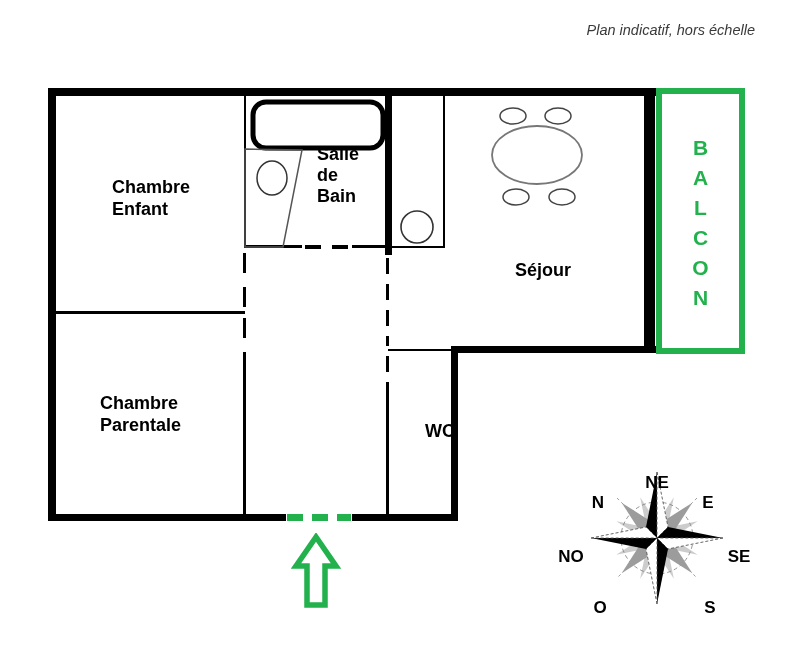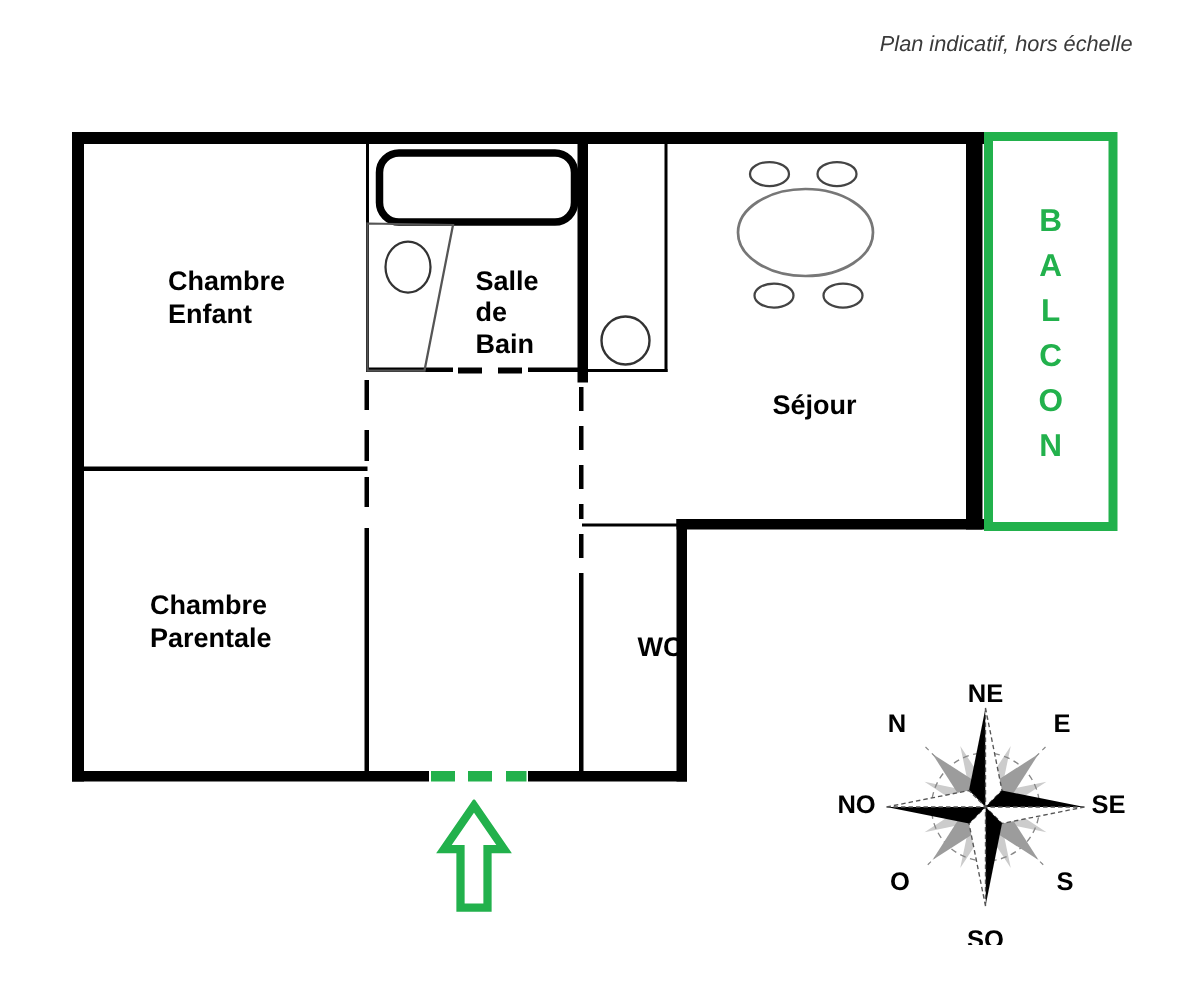--- a/index.html
+++ b/index.html
@@ -21,21 +21,21 @@
   }
   .centered{transform:translate(-50%,-50%);}
   .balcony{
     position:absolute;border:6px solid #22b14c;box-sizing:border-box;
     display:flex;flex-direction:column;align-items:center;justify-content:flex-start;
   }
   .balcony-letter{
     font-weight:bold;font-size:21px;line-height:30px;color:#22b14c;text-align:center;
   }
   .compass-label{
-    position:absolute;font-weight:bold;font-size:17px;color:#000;transform:translate(-50%,-50%);
+    position:absolute;font-weight:bold;font-size:17px;color:#000;transform:translate(-50%,-50%);margin-top:20px;
   }
   .title{
     position:absolute;top:22px;right:45px;font-style:italic;font-size:14.5px;color:#3a3a3a;
   }
 </style>
 </head>
 <body>
 
 <div class="plan">
 
@@ -139,19 +139,19 @@
   <span class="compass-label" style="left:571px;top:537px;text-align:right;">NO</span>
   <span class="compass-label" style="left:739px;top:537px;">SE</span>
   <span class="compass-label" style="left:600px;top:588px;">O</span>
   <span class="compass-label" style="left:710px;top:588px;">S</span>
   <span class="compass-label" style="left:657px;top:627px;">SO</span>
 
   <div class="room-label" style="left:112px;top:176px;">Chambre
 Enfant</div>
   <div class="room-label" style="left:100px;top:392px;">Chambre
 Parentale</div>
-  <div class="room-label" style="left:317px;top:177px;line-height:21px;">Salle
+  <div class="room-label" style="left:317px;top:144px;line-height:21px;">Salle
 de
 Bain</div>
   <div class="room-label centered" style="left:543px;top:270px;">Séjour</div>
   <div class="room-label centered" style="left:440px;top:431px;">WC</div>
 
 </div>
 
 </body></html>

